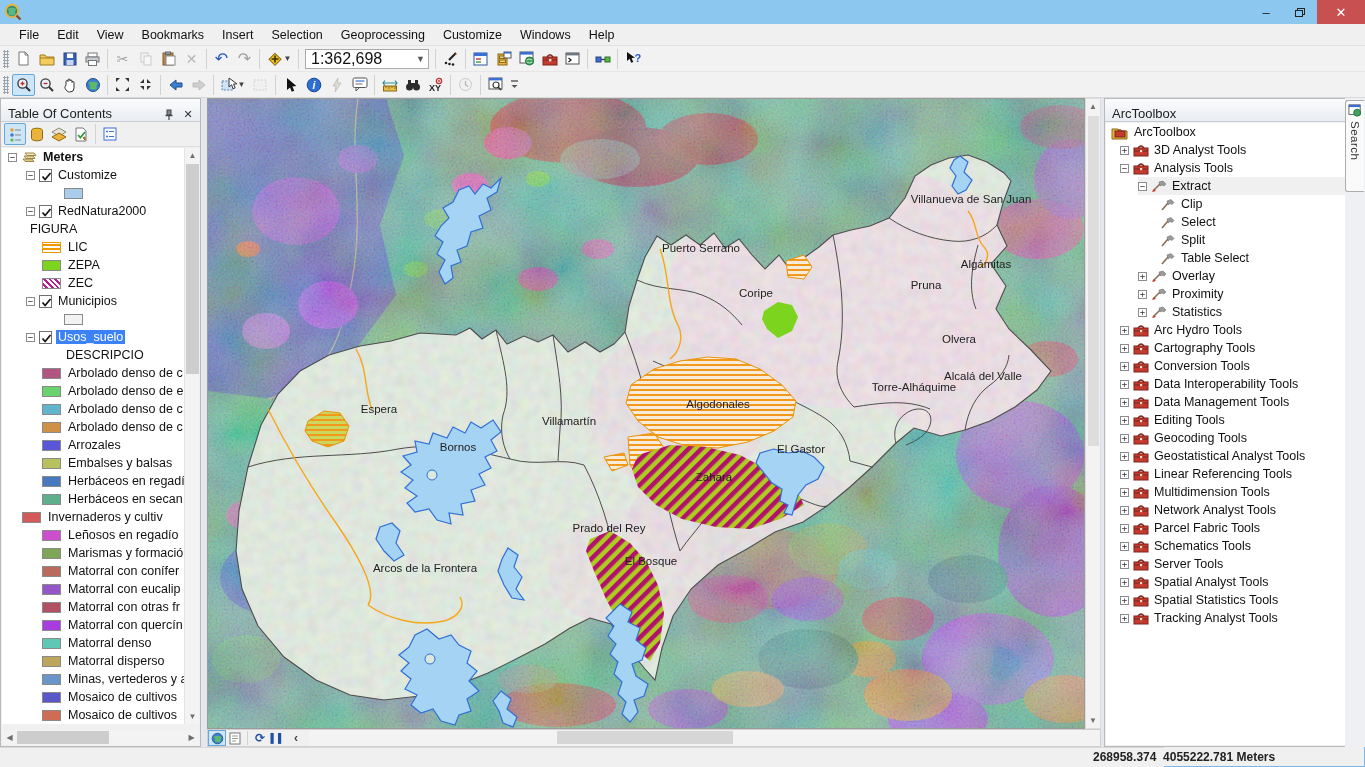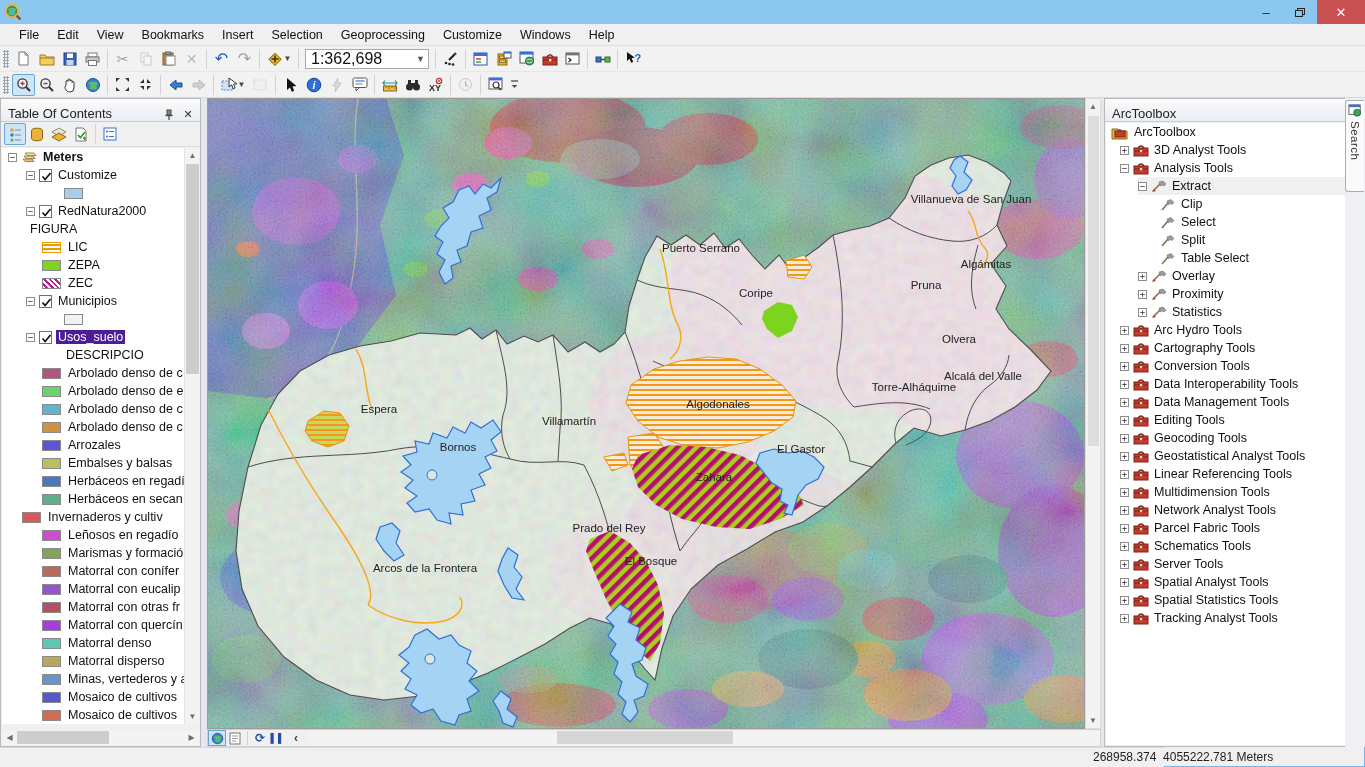--- a/index.html
+++ b/index.html
@@ -53,21 +53,21 @@
   .toc-tools .tbtn { width:22px; }
 
   .tree { position:absolute; left:1px; right:1px; top:49px; bottom:22px; background:#fff; overflow:hidden; font-size:12.5px; }
   .atb-panel .tree { top:24px; bottom:1px; }
   .trow { height:18px; display:flex; align-items:center; white-space:nowrap; }
   .trow .lbl { padding:0 2px; }
   .exp { width:9px; height:9px; border:1px solid #8C8C8C; background:#fff; font-size:9px; line-height:7px; text-align:center; color:#333; margin-right:4px; flex:none; font-family:"DejaVu Sans Mono",monospace; }
   .cbx { width:13px; height:13px; border:1px solid #707070; background:#fff; margin-right:4px; position:relative; flex:none; }
   .cbx svg { position:absolute; left:0px; top:0px; }
   .sw { width:19px; height:11px; border:1px solid #8a8a8a; flex:none; margin-right:5px; }
-  .selrow { background:#4c1d95; color:#fff; padding:0 2px; }
+  .selrow { background:#3b82f6; color:#fff; padding:0 2px; }
 
   
   .vscroll { position:absolute; top:49px; right:1px; width:15px; bottom:22px; background:#F3F3F3; border-left:1px solid #E3E3E3; }
   .vscroll .arr, .hscroll .arr { color:#6E6E6E; font-size:8px; text-align:center; height:15px; line-height:15px; width:15px; }
   .vthumb { position:absolute; left:1px; width:13px; background:#CDCDCD; }
   .hscroll { position:absolute; left:1px; right:1px; bottom:1px; height:15px; background:#F3F3F3; display:flex; align-items:center; }
   .hthumb { height:13px; background:#CDCDCD; }
 
   
   .split { position:absolute; top:0; height:649px; background:#E4E8EE; }
@@ -81,21 +81,21 @@
   .vwbtn.active { background:#CDE6F7; border-color:#66A7D8; }
   .map-hscroll { flex:1; height:16px; position:relative; background:#F3F3F3; margin-left:4px; }
   .map-hthumb { position:absolute; top:1px; height:13px; background:#D6D6D6; }
 
   
   .searchstrip { position:absolute; left:1345px; top:0; width:20px; height:649px; background:#EEF0F3; }
   .searchtab { position:absolute; left:0; top:2px; width:19px; height:92px; background:#FAFAFA; border:1px solid #ADADAD; border-right:none; border-radius:3px 0 0 3px; display:flex; flex-direction:column; align-items:center; padding-top:3px; }
   .searchtab .vtext { writing-mode:vertical-rl; font-size:11.5px; color:#333; margin-top:4px; letter-spacing:.5px; }
 
   
-  .statusbar { position:absolute; left:0; top:747px; width:1164px; height:20px; background:#F0F0F0; border-top:1px solid #D9D9D9; font-size:12px; }
+  .statusbar { position:absolute; left:0; top:747px; width:1164px; height:20px; background:#F0F0F0; border-top:1px solid #D9D9D9; font-size:12px;font-weight:bold; }
   .coords { position:absolute; left:1093px; top:2px; white-space:pre; color:#222; }
 
   svg { display:block; }
   text { font-family:"Liberation Sans","DejaVu Sans",sans-serif; }
 </style>
 </head>
 <body>
 
 <div class="app">
 

